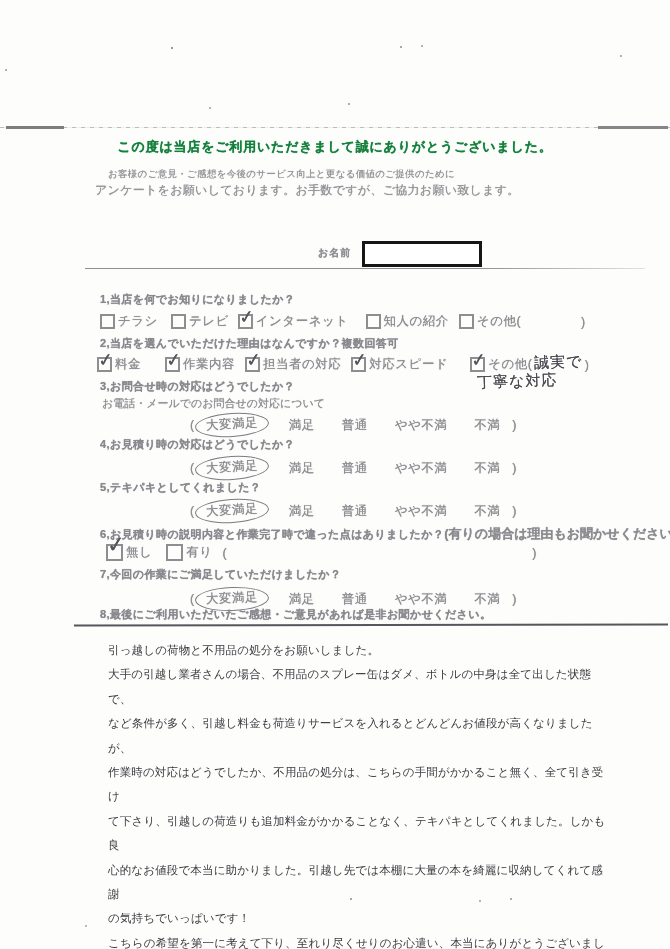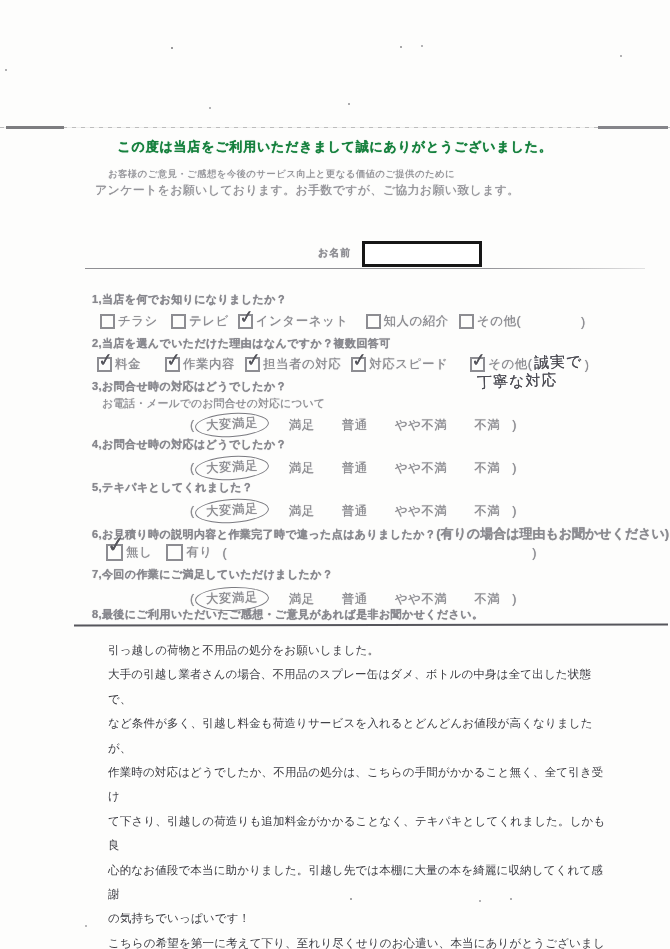--- a/index.html
+++ b/index.html
@@ -24,21 +24,21 @@
     font-size:13px;font-weight:bold;letter-spacing:.8px;color:#15803d;}
   .intro1{position:absolute;top:168px;left:108px;font-size:9.5px;letter-spacing:.3px;color:#939398;}
   .intro2{position:absolute;top:182px;left:95px;font-size:12px;letter-spacing:.3px;color:#939398;}
   .mailnote{position:absolute;top:197px;left:95px;font-size:10px;font-weight:bold;letter-spacing:.2px;color:#86868c;}
   
   .namelabel{position:absolute;top:246px;left:318px;font-size:10px;font-weight:bold;letter-spacing:1px;color:#8e8e93;}
   .namebox{position:absolute;top:241px;left:362px;width:114px;height:20px;background:#fff;border:3px solid #161616;}
   .nameline{position:absolute;top:268px;left:85px;width:560px;height:1px;
     background:linear-gradient(90deg,#8f8f93 0 70%,rgba(143,143,147,.25) 100%);}
   
-  .q{position:absolute;left:92px;}
+  .q{position:absolute;left:100px;}
   .qtitle{font-size:11px;font-weight:bold;letter-spacing:.4px;color:#88888e;white-space:nowrap;}
   .qnote{font-size:13px;font-weight:bold;letter-spacing:0;}
   .opts{position:absolute;display:flex;align-items:center;font-size:12.5px;letter-spacing:.5px;color:#8d8d92;white-space:nowrap;}
   .opt{display:flex;align-items:center;justify-content:center;}
   .cb{position:relative;display:inline-block;width:11px;height:11px;border:2px solid #8d8d92;margin-right:3px;flex:none;background:#fdfdfc;}
   .cb .mark{display:none;}
   .cb.on .mark{display:block;position:absolute;top:-10px;left:-1px;font-size:18px;font-weight:bold;
     color:#55555c;transform:rotate(-6deg);text-shadow:0 0 .5px #55555c;}
   .cb.big{width:13px;height:13px;}
   .cb.big .mark{font-size:22px;top:-14px;}
@@ -158,21 +158,21 @@
     <span class="rparen">(</span>
     <span class="ropt sel">大変満足</span>
     <span class="ropt">満足</span>
     <span class="ropt">普通</span>
     <span class="ropt">やや不満</span>
     <span class="ropt" style="margin-right:0">不満</span>
     <span class="rparen close">)</span>
   </div>
 
   <div class="q" style="top:437px">
-    <div class="qtitle gothic">4,お問合せ時の対応はどうでしたか？</div>
+    <div class="qtitle gothic">4,お見積り時の対応はどうでしたか？</div>
   </div>
   <div class="rating gothic" style="top:456px">
     <span class="rparen">(</span>
     <span class="ropt sel">大変満足</span>
     <span class="ropt">満足</span>
     <span class="ropt">普通</span>
     <span class="ropt">やや不満</span>
     <span class="ropt" style="margin-right:0">不満</span>
     <span class="rparen close">)</span>
   </div>

